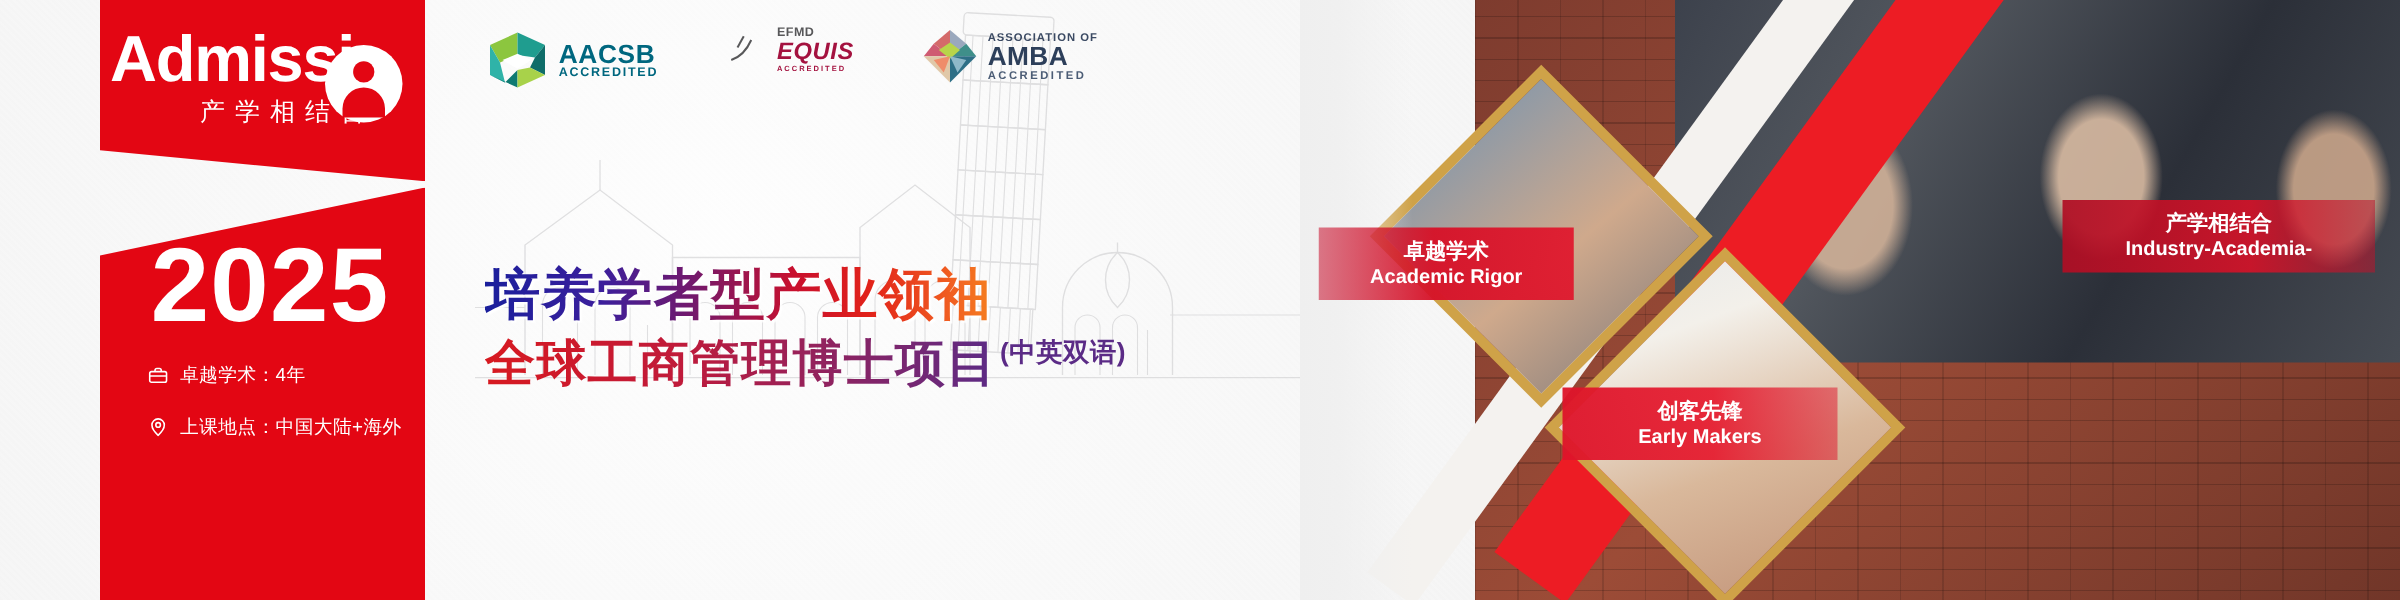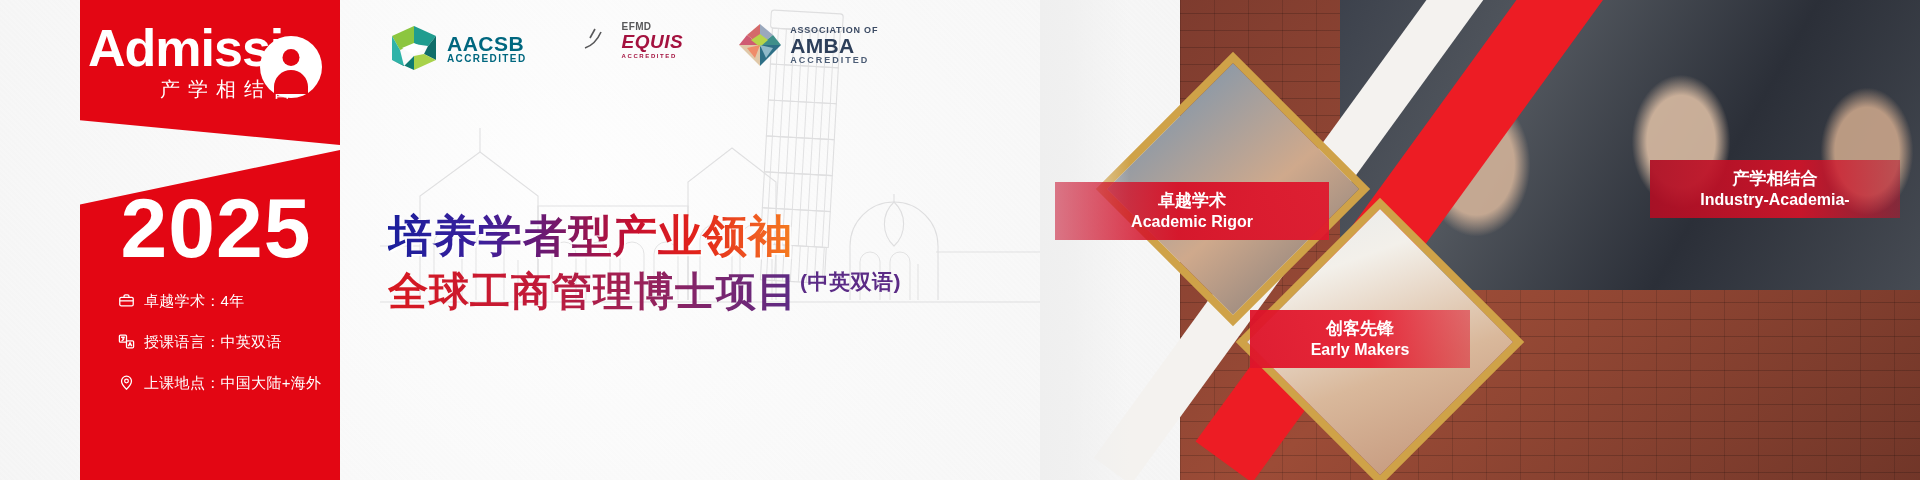--- a/index.html
+++ b/index.html
@@ -173,21 +173,21 @@
 
   .label {
     position:absolute; z-index:14; color:#fff; text-align:center;
     font-weight:700; line-height:1.22; padding:9px 16px;
     white-space:nowrap;
   }
   .lab-cn { font-size:17px; }
   .lab-en { font-size:16px; font-weight:600; }
 
   .label-academic {
-    left:1055px; top:182px; width:274px;
+    left:1055px; top:182px; width:204px;
     background:linear-gradient(90deg, rgba(200,16,46,.55) 0%, rgba(214,18,40,.96) 45%, rgba(224,22,44,.93) 100%);
   }
   .label-industry {
     left:1650px; top:160px; width:250px;
     background:linear-gradient(90deg, rgba(175,14,36,.93) 0%, rgba(214,18,40,.9) 60%, rgba(186,20,44,.55) 100%);
   }
   .label-early {
     left:1250px; top:310px; width:220px;
     background:linear-gradient(90deg, rgba(222,20,42,.95) 0%, rgba(230,26,46,.92) 55%, rgba(222,30,50,.55) 100%);
   }
@@ -265,29 +265,20 @@
     <div class="info-row">
       <svg class="ico" viewBox="0 0 24 24" fill="none" stroke="#ffffff" stroke-width="1.8">
         <rect x="2.5" y="7.5" width="19" height="12" rx="2"></rect>
         <path d="M8.5 7.5V6a2 2 0 0 1 2-2h3a2 2 0 0 1 2 2v1.5"></path>
         <path d="M2.5 12.5h19"></path>
       </svg>
       <span class="txt">卓越学术：4年</span>
     </div>
     <div class="info-row">
       <svg class="ico" viewBox="0 0 24 24" fill="none" stroke="#ffffff" stroke-width="1.8">
-        <rect x="2" y="3" width="10" height="10" rx="1.5"></rect>
-        <path d="M4.4 6h5.2M7 6v5M5 11c2.2-.6 3.4-2 3.8-3.4"></path>
-        <rect x="12" y="11" width="10" height="10" rx="1.5"></rect>
-        <path d="M14.5 18.5l2.5-5 2.5 5M15.4 16.8h3.2"></path>
-      </svg>
-      <span class="txt">授课语言：中英双语</span>
-    </div>
-    <div class="info-row">
-      <svg class="ico" viewBox="0 0 24 24" fill="none" stroke="#ffffff" stroke-width="1.8">
         <path d="M12 21.5s7-6.3 7-11.5a7 7 0 1 0-14 0c0 5.2 7 11.5 7 11.5z"></path>
         <circle cx="12" cy="9.8" r="2.6"></circle>
       </svg>
       <span class="txt">上课地点：中国大陆+海外</span>
     </div>
   </div>
 
   <div class="accreds">
 
     <div class="acc">

